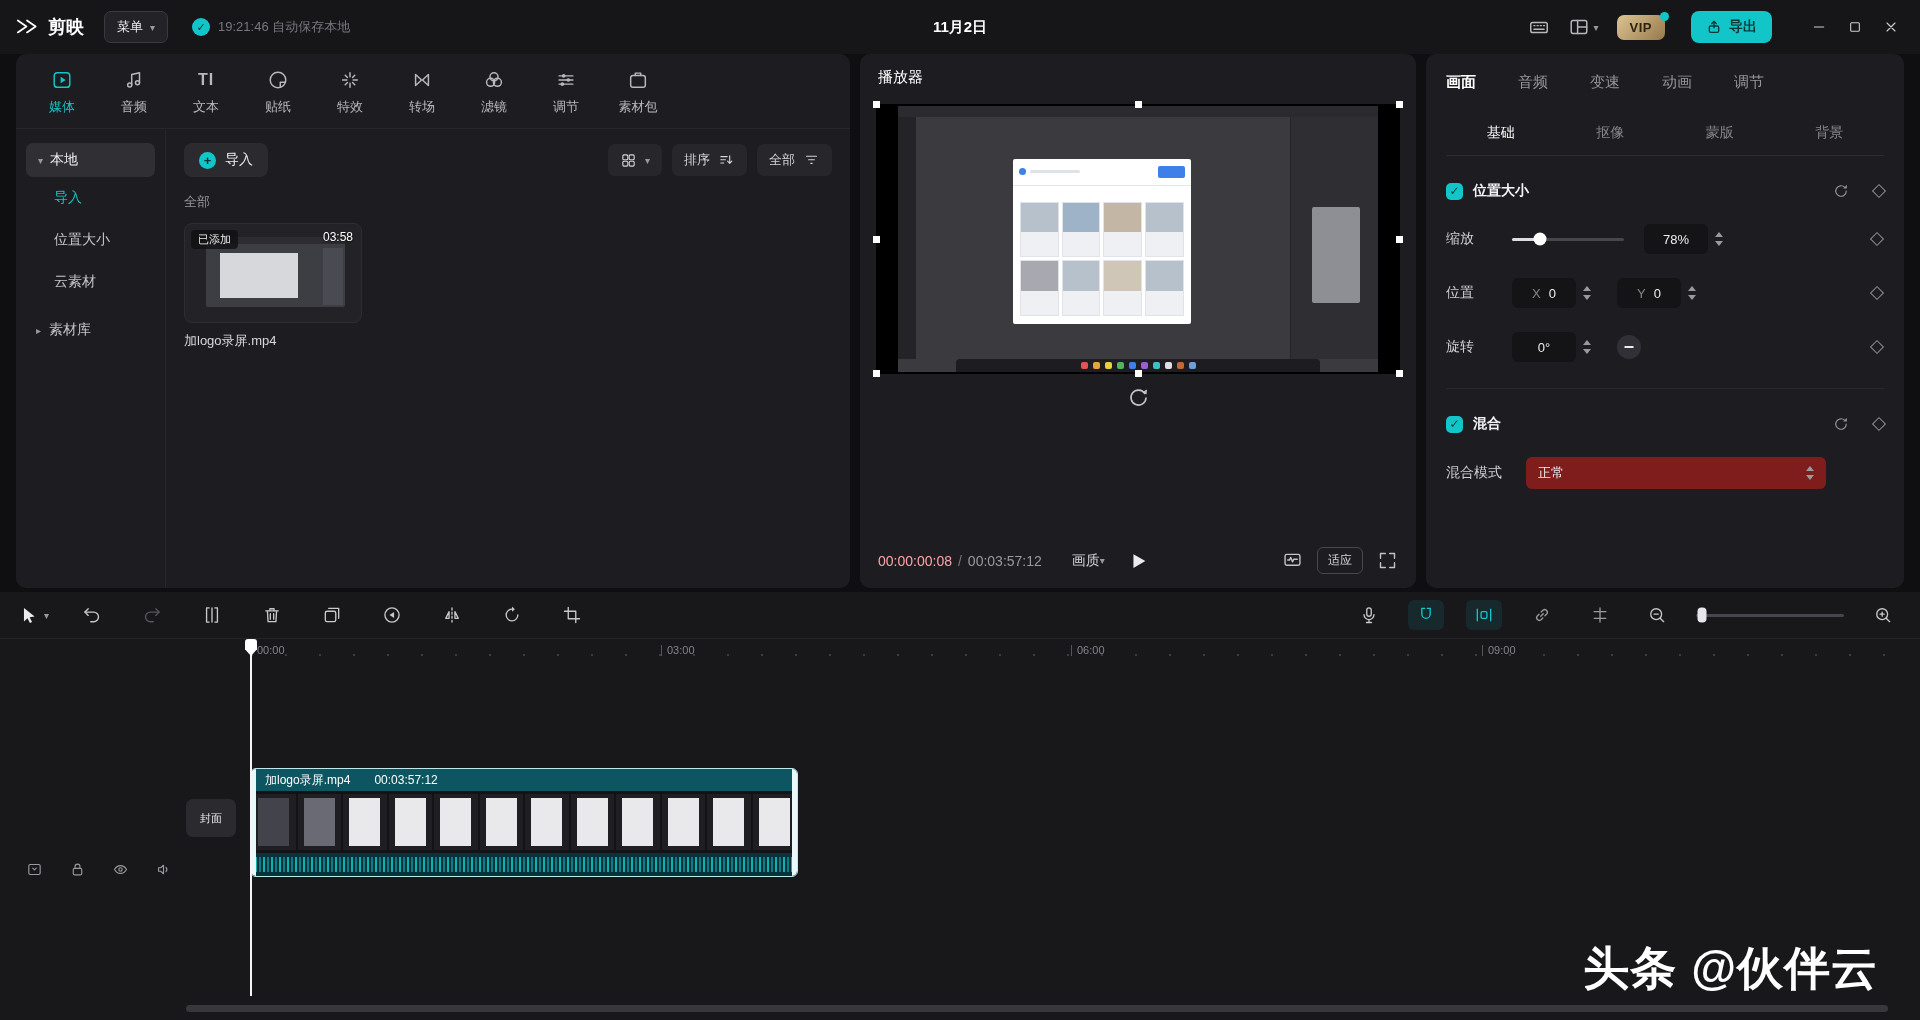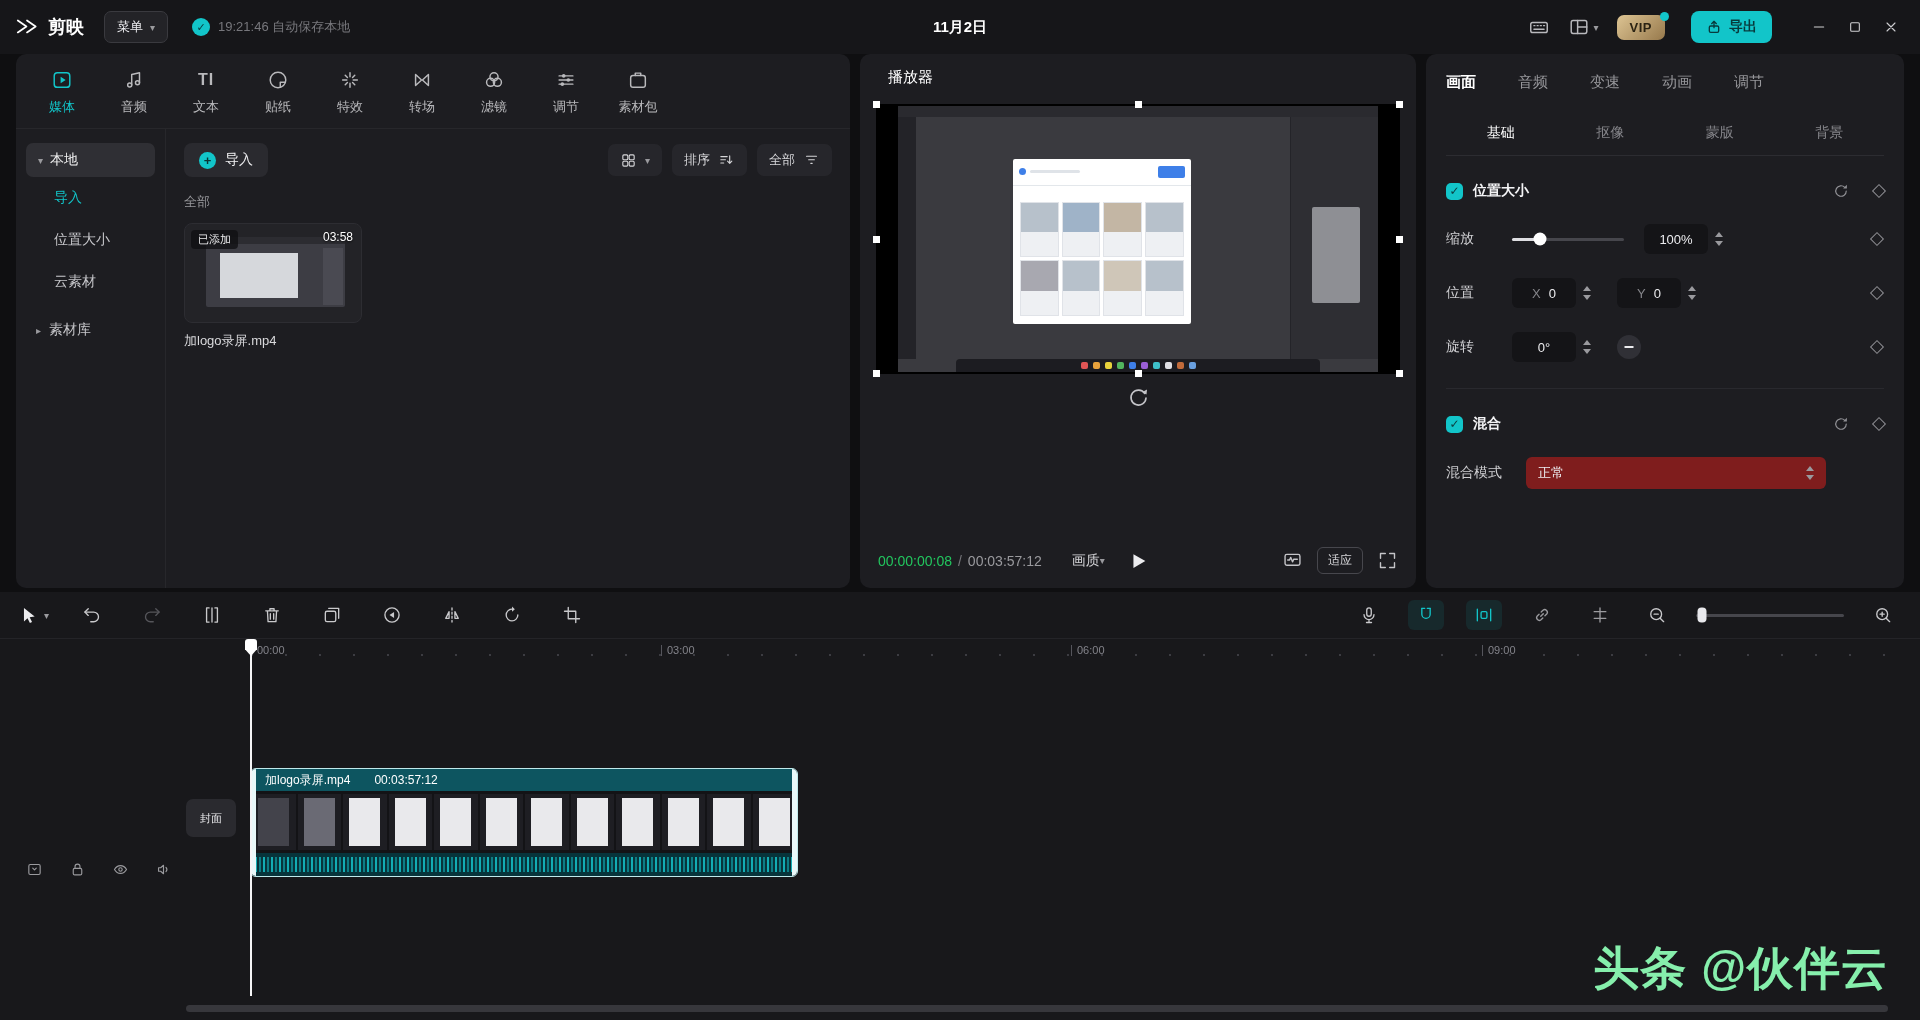--- a/index.html
+++ b/index.html
@@ -63,21 +63,21 @@
   .thumb-win { position:absolute; left:12%; top:13%; right:9%; bottom:15%; background:#3d3d44; border-radius:2px; }
   .thumb-top { position:absolute; left:12%; top:13%; right:9%; height:7px; background:#2c2c31; }
   .thumb-doc { position:absolute; left:20%; top:30%; width:44%; bottom:24%; background:#d6d8dc; }
   .thumb-side { position:absolute; right:10.5%; top:24%; width:11%; bottom:17%; background:#4a4a52; }
   .badge { position:absolute; top:6px; left:6px; background:rgba(16,16,18,.78); border-radius:4px; padding:2px 7px; font-size:11px; color:#ececee; }
   .dur { position:absolute; top:6px; right:8px; font-size:12px; color:#fff; text-shadow:0 1px 2px rgba(0,0,0,.8); }
   .fname { margin-top:9px; font-size:13px; color:#d9d9dc; }
 
   
   .player-panel { width:556px; display:flex; flex-direction:column; }
-  .player-header { height:46px; display:flex; align-items:center; padding:0 28px; font-size:15px; color:#fff; }
+  .player-header { height:46px; display:flex; align-items:center; padding:0 18px; font-size:15px; color:#fff; }
   .preview { position:relative; margin:4px 16px 0; height:270px; background:#000; }
   .desktop { position:absolute; left:22px; right:22px; top:2px; bottom:2px; background:#3a3a3f; overflow:hidden; }
   .d-menubar { position:absolute; top:0; left:0; right:0; height:11px; background:#2a2a2f; }
   .d-left { position:absolute; top:11px; left:0; width:18px; bottom:13px; background:#232328; }
   .d-right { position:absolute; top:11px; right:0; width:88px; bottom:13px; background:#2e2e33; border-left:1px solid #242429; }
   .d-right-light { position:absolute; top:38%; right:18px; width:48px; height:36%; background:#8e8f94; border-radius:2px; }
   .browser { position:absolute; left:24%; top:20%; width:37%; height:62%; background:#fff; border-radius:2px; overflow:hidden; }
   .b-top { height:16%; border-bottom:1px solid #e3e7eb; display:flex; align-items:center; gap:4px; padding:0 6px; }
   .b-dot { width:7px; height:7px; border-radius:50%; background:#3e7fe8; }
   .b-line { width:30%; height:3px; background:#dfe3e8; border-radius:2px; }
@@ -93,21 +93,21 @@
   .dock-dot { width:7px; height:7px; border-radius:2px; background:#888; }
   .dock-dot:nth-child(1){background:#e05555;} .dock-dot:nth-child(2){background:#e8a23c;}
   .dock-dot:nth-child(3){background:#e8d23c;} .dock-dot:nth-child(4){background:#52b55e;}
   .dock-dot:nth-child(5){background:#3e7fe8;} .dock-dot:nth-child(6){background:#9a5fd6;}
   .dock-dot:nth-child(7){background:#3ec0c9;} .dock-dot:nth-child(8){background:#e0e0e4;}
   .dock-dot:nth-child(9){background:#c06a3a;} .dock-dot:nth-child(10){background:#6aa0e0;}
   .handle { position:absolute; width:7px; height:7px; background:#fff; z-index:4; }
   .rotate-row { display:flex; justify-content:center; margin-top:12px; }
   .rot-sync { width:24px; height:24px; color:#c4c4c8; cursor:pointer; }
   .player-controls { margin-top:auto; margin-bottom:14px; display:flex; align-items:center; padding:0 18px; font-size:14px; }
-  .time-cur { color:#22c55e; }
+  .time-cur { color:#fca5a5; }
   .time-sep { color:#77777c; margin:0 6px; }
   .time-total { color:#9a9a9e; }
   .quality { display:flex; align-items:center; margin-left:30px; color:#d5d5d8; cursor:pointer; }
   .play-btn { margin-left:22px; color:#ececef; width:22px; height:22px; cursor:pointer; }
   .pc-right { margin-left:auto; display:flex; align-items:center; gap:14px; }
   .mini-ic { width:21px; height:21px; color:#c4c4c8; cursor:pointer; }
   .fit-btn { border:1px solid #47474d; border-radius:6px; padding:4px 10px; font-size:12px; color:#d5d5d8; cursor:pointer; }
 
   
   .props-panel { flex:1; display:flex; flex-direction:column; padding:0 20px; }
@@ -174,21 +174,21 @@
   .clip::before { left:0; } .clip::after { right:0; }
   .clip-head { height:22px; background:#0d5560; display:flex; align-items:center; gap:24px; padding:0 14px; font-size:12px; color:#fff; }
   .clip-frames { height:62px; background:#131316; display:flex; }
   .frame { flex:1; margin:3px 1px; background:#1e1e23; position:relative; }
   .frame::after { content:""; position:absolute; left:14%; right:14%; top:8%; bottom:8%; background:#e9e9ec; }
   .frame:nth-child(1)::after { background:#43434b; }
   .frame:nth-child(2)::after { background:#6a6a74; }
   .clip-wave { height:23px; background:#07343b; position:relative; }
   .clip-wave::after { content:""; position:absolute; left:4px; right:4px; top:4px; bottom:4px;
     background:repeating-linear-gradient(90deg,#13adb4 0 2px,transparent 2px 4px,#0d7d85 4px 6px,transparent 6px 8px); }
-  .watermark { position:absolute; right:32px; bottom:20px; font-size:46px; font-weight:800; color:#86efac; letter-spacing:1px; }
+  .watermark { position:absolute; right:42px; bottom:20px; font-size:46px; font-weight:800; color:#ffffff; letter-spacing:1px; }
   .hscroll { position:absolute; left:186px; right:32px; bottom:8px; height:7px; background:#37373c; border-radius:4px; cursor:pointer; }
 </style>
 </head>
 <body>
 
 <header class="titlebar">
   <div class="logo-wrap">
     <span class="logo-mark">
       <svg viewBox="0 0 24 24" stroke-width="2.4">
           <path d="M3.5 6l8 5.5-8 5.5"></path>
@@ -497,21 +497,21 @@
       </span>
     </div>
 
     <div class="prop-row">
       <span class="prop-label">缩放</span>
       <span class="slider">
         <span class="fill"></span>
           <span class="knob"></span>
       </span>
       <span class="valgroup">
-        <span class="valbox">100%</span>
+        <span class="valbox">78%</span>
         <span class="stepper">
             <i class="step-up"></i>
             <i class="step-down"></i>
           </span>
       </span>
       <span class="row-end">
           <span class="diamond"></span>
         </span>
     </div>
 

